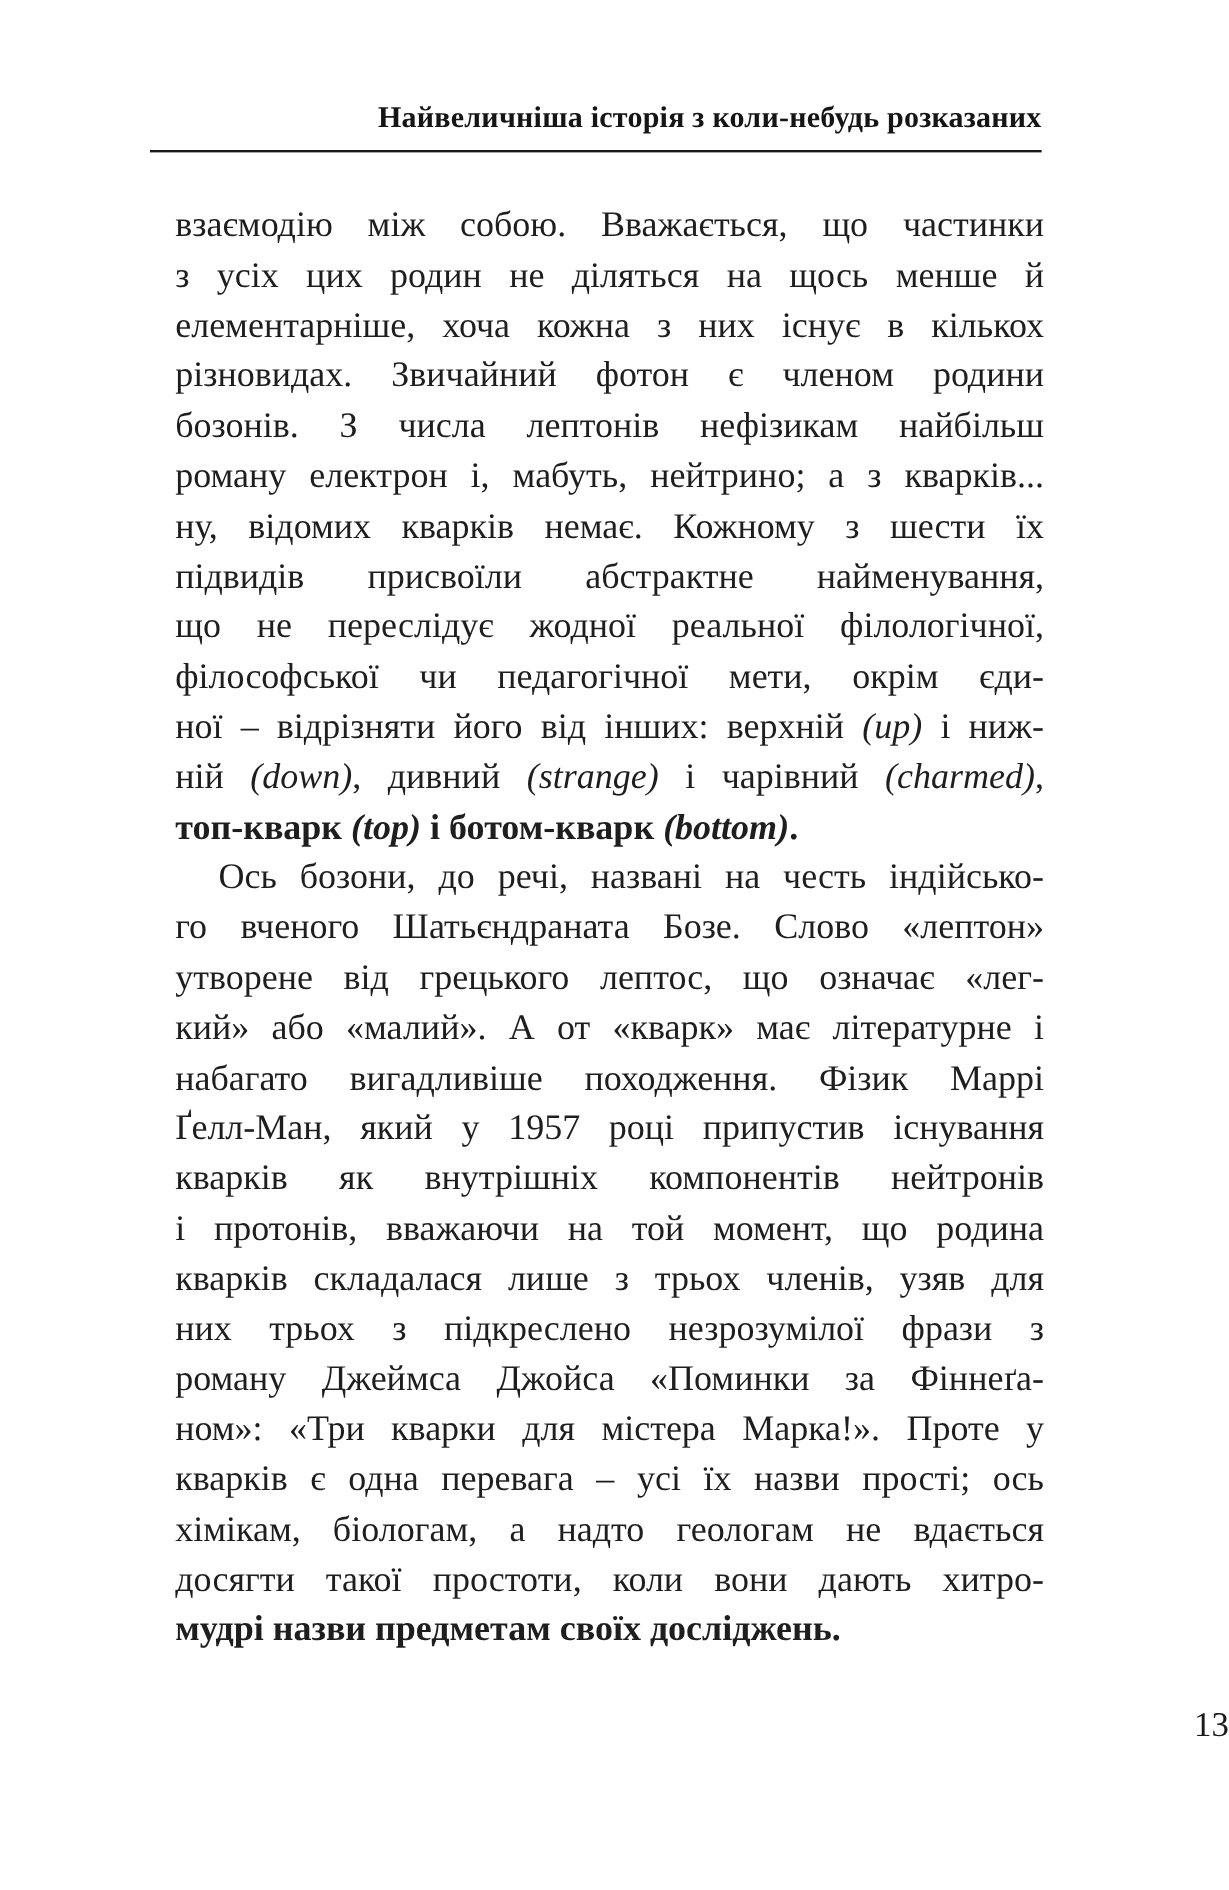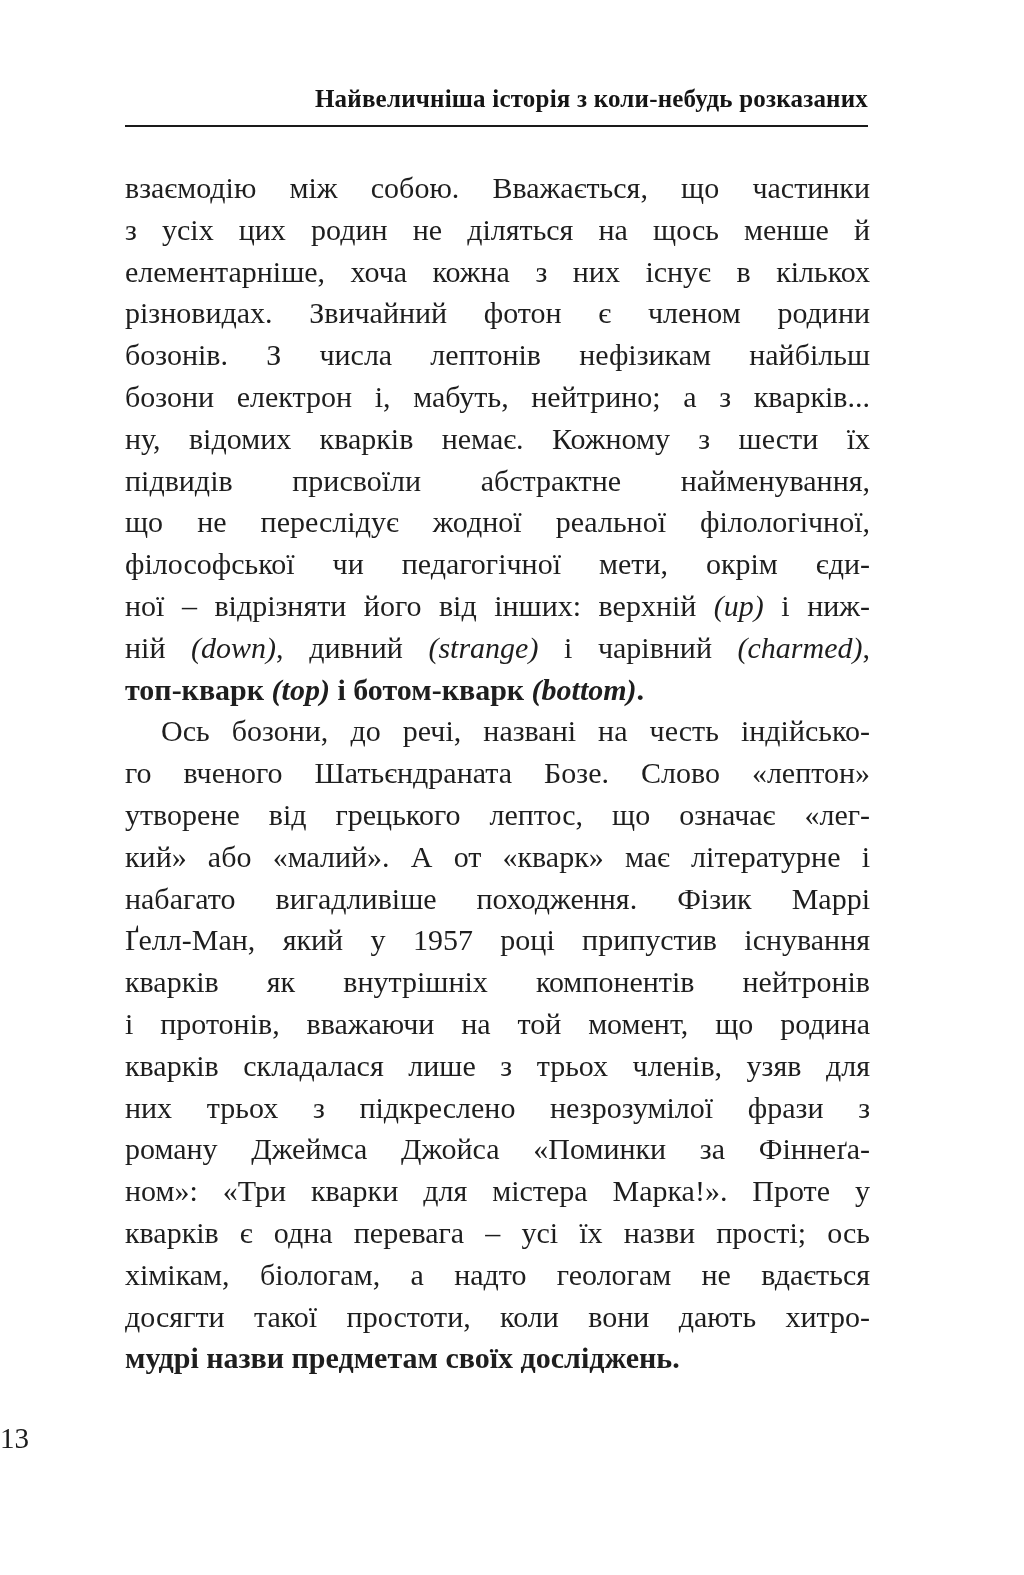--- a/index.html
+++ b/index.html
@@ -44,38 +44,39 @@
       font-size: 30px;
       color: #1e1e1e;
     }
     .line {
       display: block;
       height: 41.8px;
       line-height: 41.8px;
       white-space: nowrap;
       text-align: justify;
       text-align-last: justify;
+      margin-left: 21px;
     }
     .line.last {
       text-align: left;
       text-align-last: left;
       font-weight: bold;
     }
     .line.indent {
       padding-left: 36px;
     }
     .line i {
       font-style: italic;
     }
     .page-number {
       position: absolute;
       left: 0;
       width: 1024px;
       top: 1420px;
-      text-align: left;
+      text-align: right;
       font-family: "Liberation Serif", "DejaVu Serif", serif;
       font-size: 29px;
       line-height: 36px;
       color: #1a1a1a;
     }
   </style>
 </head>
 <body>
 
 <div>
@@ -84,21 +85,21 @@
   <div class="head-rule"></div>
 
   <div class="body-text">
 
     <div>
       <span class="line">взаємодію між собою. Вважається, що частинки</span>
       <span class="line">з усіх цих родин не діляться на щось менше й</span>
       <span class="line">елементарніше, хоча кожна з них існує в кількох</span>
       <span class="line">різновидах. Звичайний фотон є членом родини</span>
       <span class="line">бозонів. З числа лептонів нефізикам найбільш</span>
-      <span class="line">бозони електрон і, мабуть, нейтрино; а з кварків...</span>
+      <span class="line">роману електрон і, мабуть, нейтрино; а з кварків...</span>
       <span class="line">ну, відомих кварків немає. Кожному з шести їх</span>
       <span class="line">підвидів присвоїли абстрактне найменування,</span>
       <span class="line">що не переслідує жодної реальної філологічної,</span>
       <span class="line">філософської чи педагогічної мети, окрім єди-</span>
       <span class="line"><span>ної – відрізняти його від інших: верхній </span><i>(up)</i><span> і ниж-</span></span>
       <span class="line"><span>ній </span><i>(down)</i><span>, дивний </span><i>(strange)</i><span> і чарівний </span><i>(charmed)</i><span>,</span></span>
       <span class="line last"><span>топ-кварк </span><i>(top)</i><span> і ботом-кварк </span><i>(bottom)</i><span>.</span></span>
     </div>
 
     <div>

